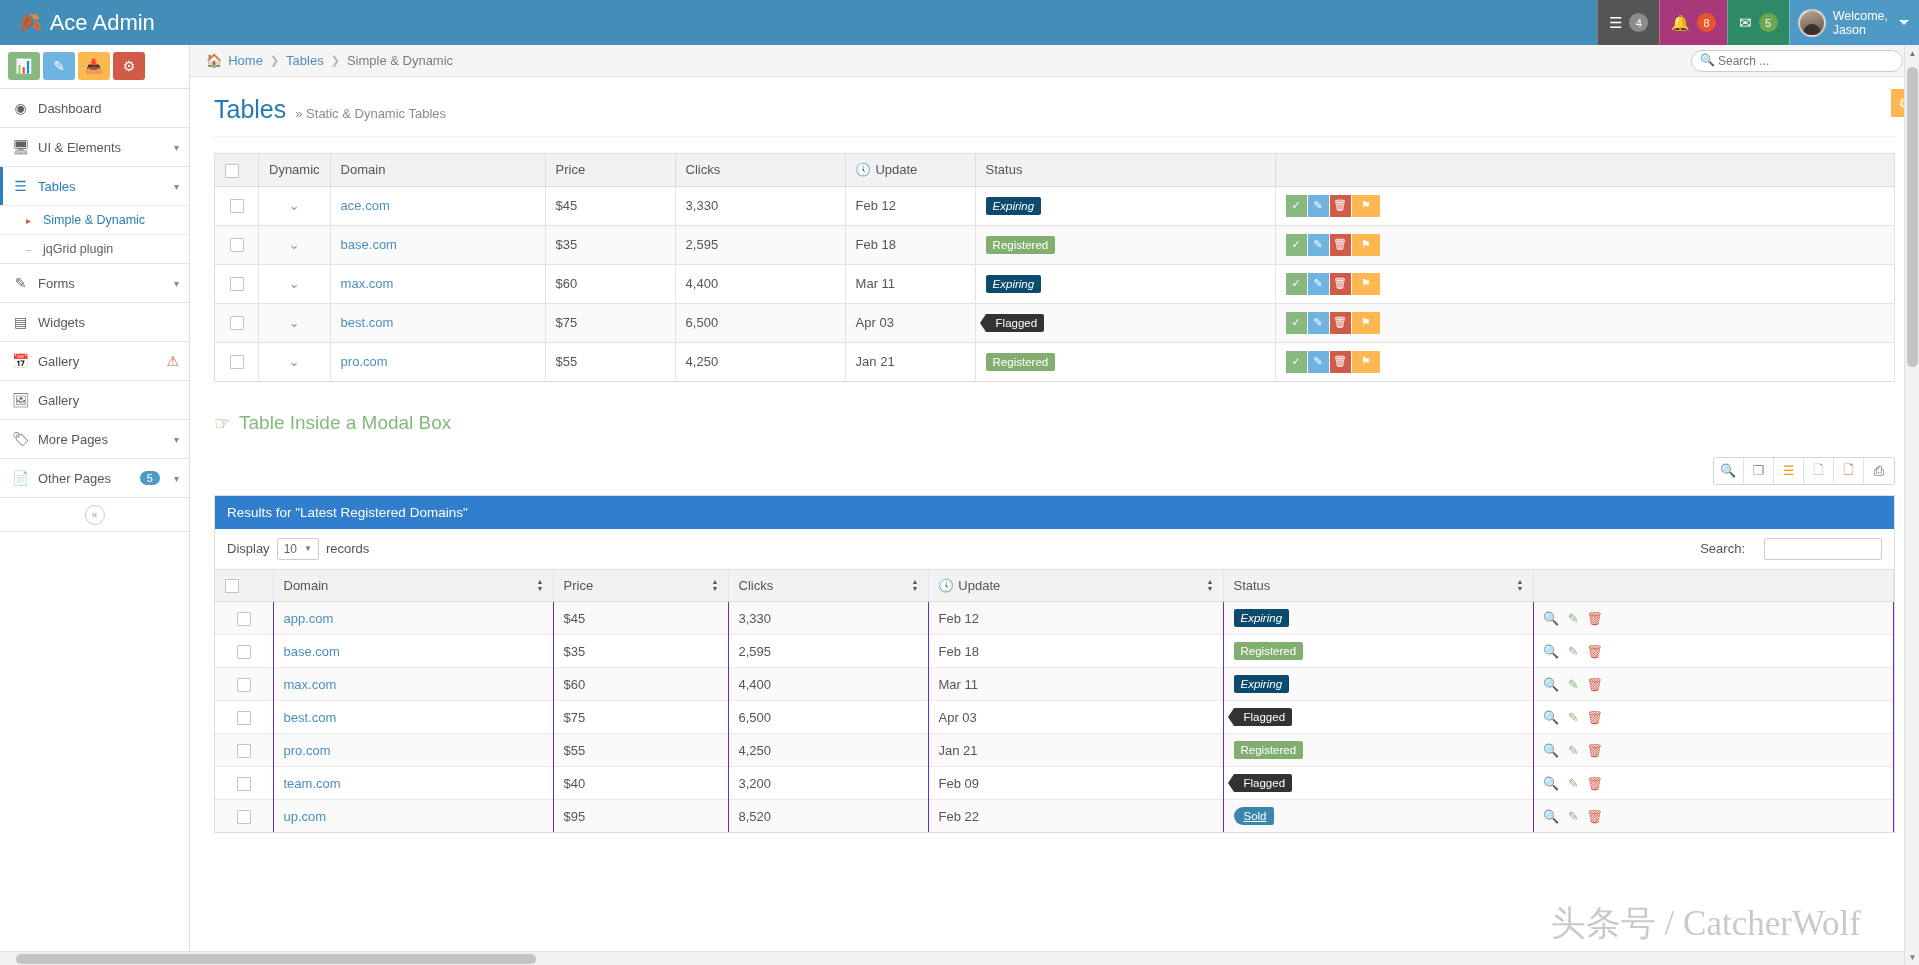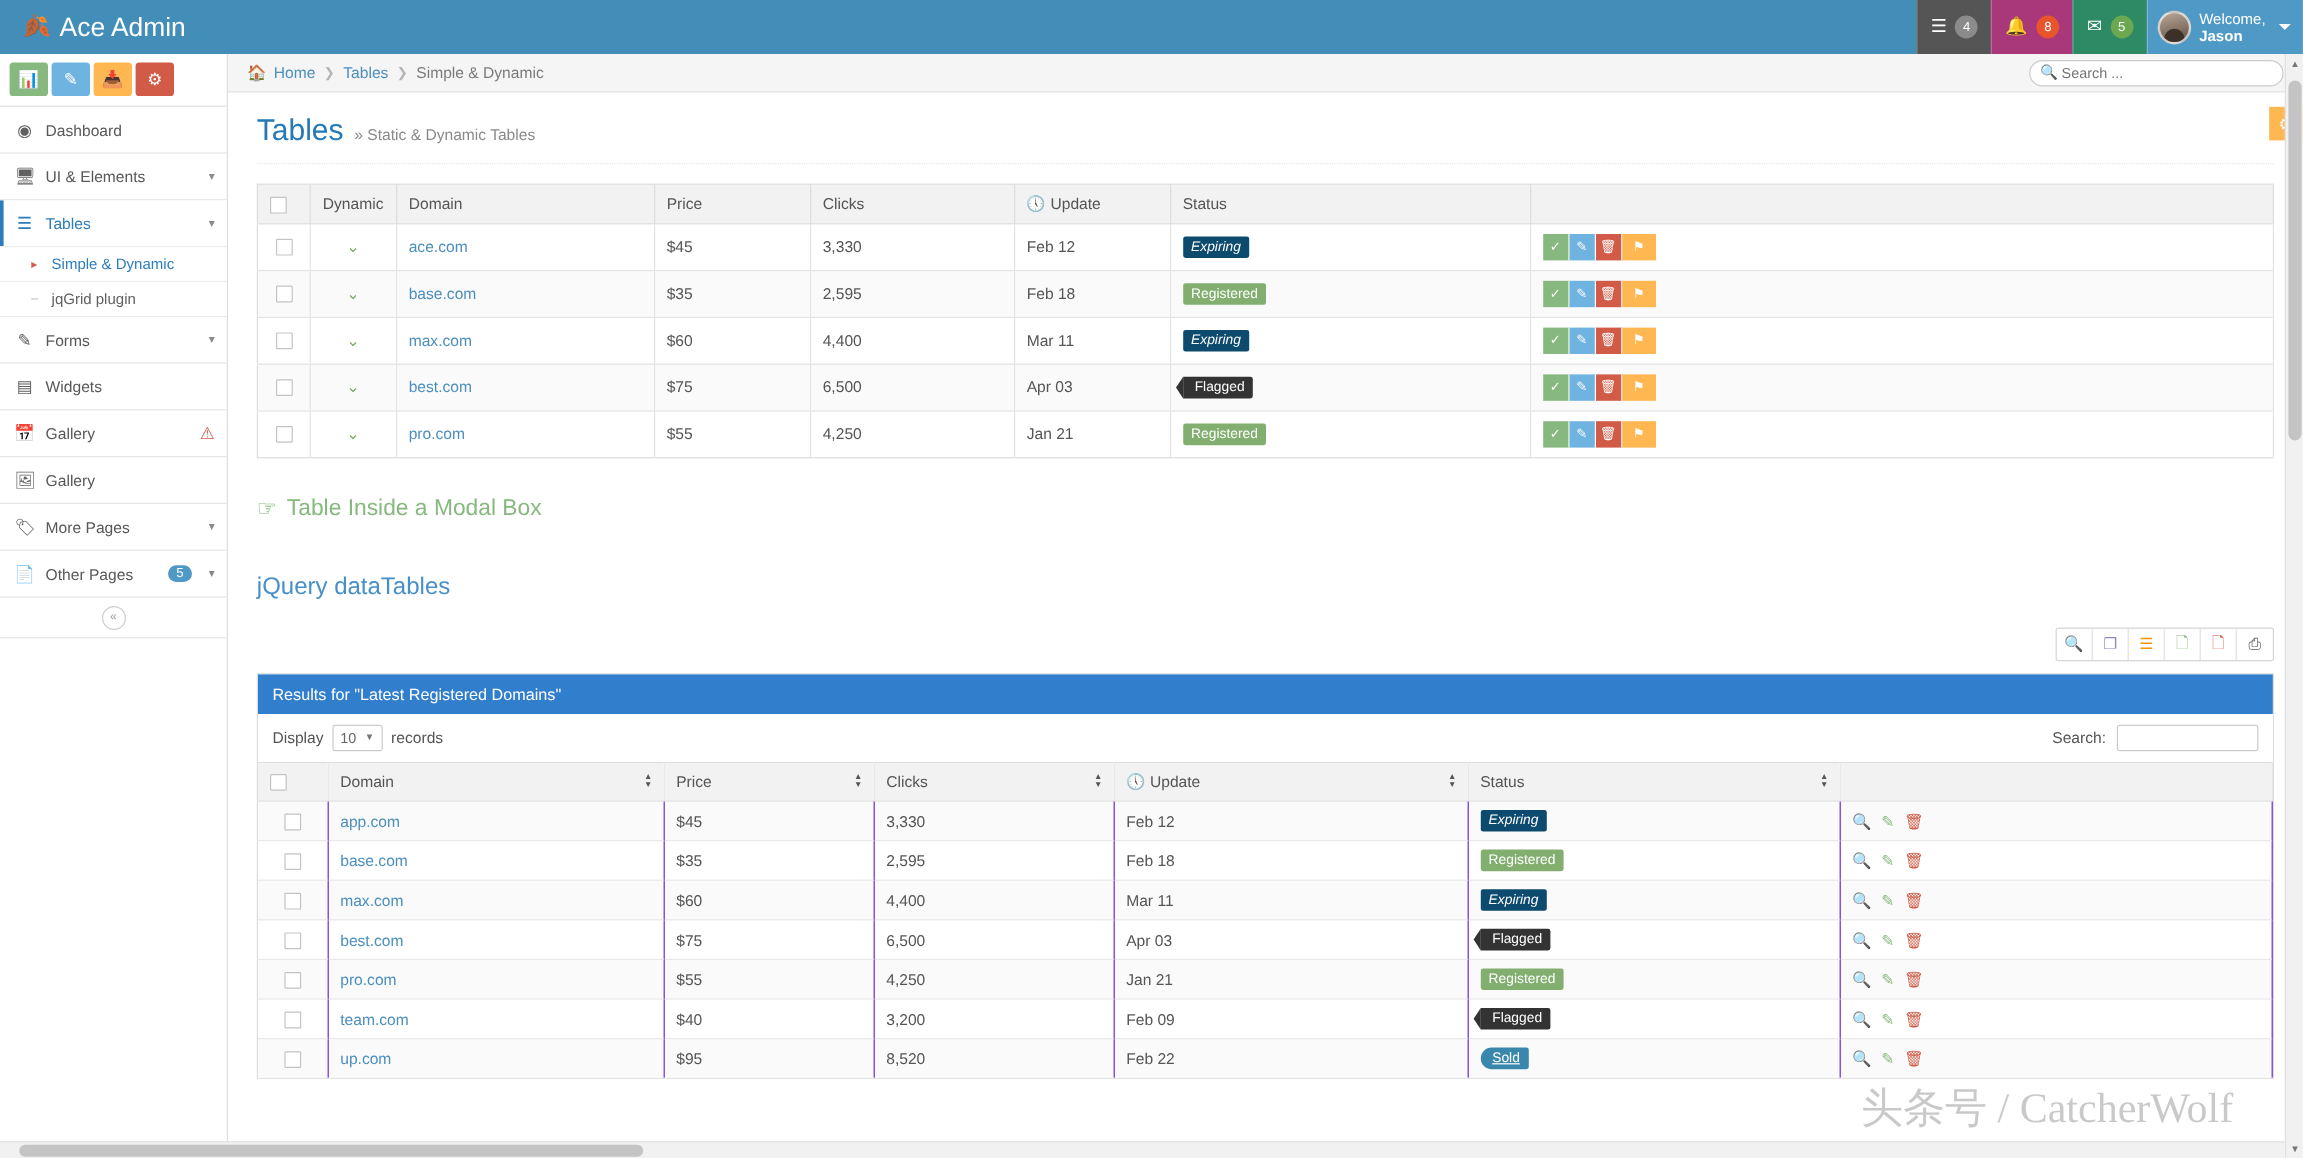--- a/index.html
+++ b/index.html
@@ -47,21 +47,21 @@
     background: linear-gradient(165deg,#b9a99b 0%,#8d7b6e 48%,#5c4f46 100%);
     border: 2px solid rgba(255,255,255,.65);
     position: relative; overflow: hidden; flex: none;
   }
   .avatar::after{
     content:""; position:absolute; left:50%; top:58%;
     width:17px; height:17px; border-radius:50%;
     background:#3c3129; transform:translate(-50%,0);
   }
   .welcome { font-size: 12.5px; line-height: 14px; color: #fff; }
-  .welcome b { font-weight: 700; display: block; }
+  .welcome b { font-weight: 400; display: block; }
   .caret-d {
     width: 0; height: 0; margin-left: 4px;
     border-left: 5px solid transparent; border-right: 5px solid transparent;
     border-top: 5px solid #fff;
   }
 
   
   .shell { display: flex; height: 920px; }
 
   
@@ -232,21 +232,21 @@
     display: flex; align-items: center; padding: 9px 12px;
     background: #fff; font-size: 13px; color: #555;
   }
   .sel-box {
     display: inline-flex; align-items: center; gap: 7px;
     border: 1px solid #ccc; background: #fff; height: 22px;
     padding: 0 6px; margin: 0 7px; border-radius: 2px;
     font-size: 12px; color: #666; cursor: pointer;
   }
   .sel-box .cd { font-size: 8px; color: #777; }
-  .dt-search { margin-left: auto; display: flex; align-items: center; gap: 9px; }
+  .dt-search { margin-left: auto; display: flex; align-items: center; gap: 19px; }
   .dt-search input {
     width: 118px; height: 22px; border: 1px solid #ccc; border-radius: 2px;
     outline: none; font-family: "Liberation Sans", sans-serif; font-size: 12px; padding: 0 5px;
   }
   .tbl2 { border-top: 1px solid #ddd; }
   .tbl2 thead th {
     background: #f2f2f2; border-bottom: 1px solid #ddd; border-right: 1px solid #e3e3e3;
     font-weight: normal; font-size: 13px; color: #555; text-align: left;
     padding: 8px 10px; height: 30px; position: relative; cursor: pointer;
   }
@@ -590,21 +590,20 @@
             </td>
           </tr>
         </tbody>
       </table>
 
       <div class="modal-link">
         <span>☞</span>
         <span>Table Inside a Modal Box</span>
       </div>
 
-      <div class="dt-title">jQuery dataTables</div>
 
       <div class="dt-tools">
         <div class="grp">
           <div class="dt-tool">
               <span style="color:#4C8FBD">🔍</span>
             </div>
           <div class="dt-tool">
               <span style="color:#9585BF">❐</span>
             </div>
           <div class="dt-tool">

